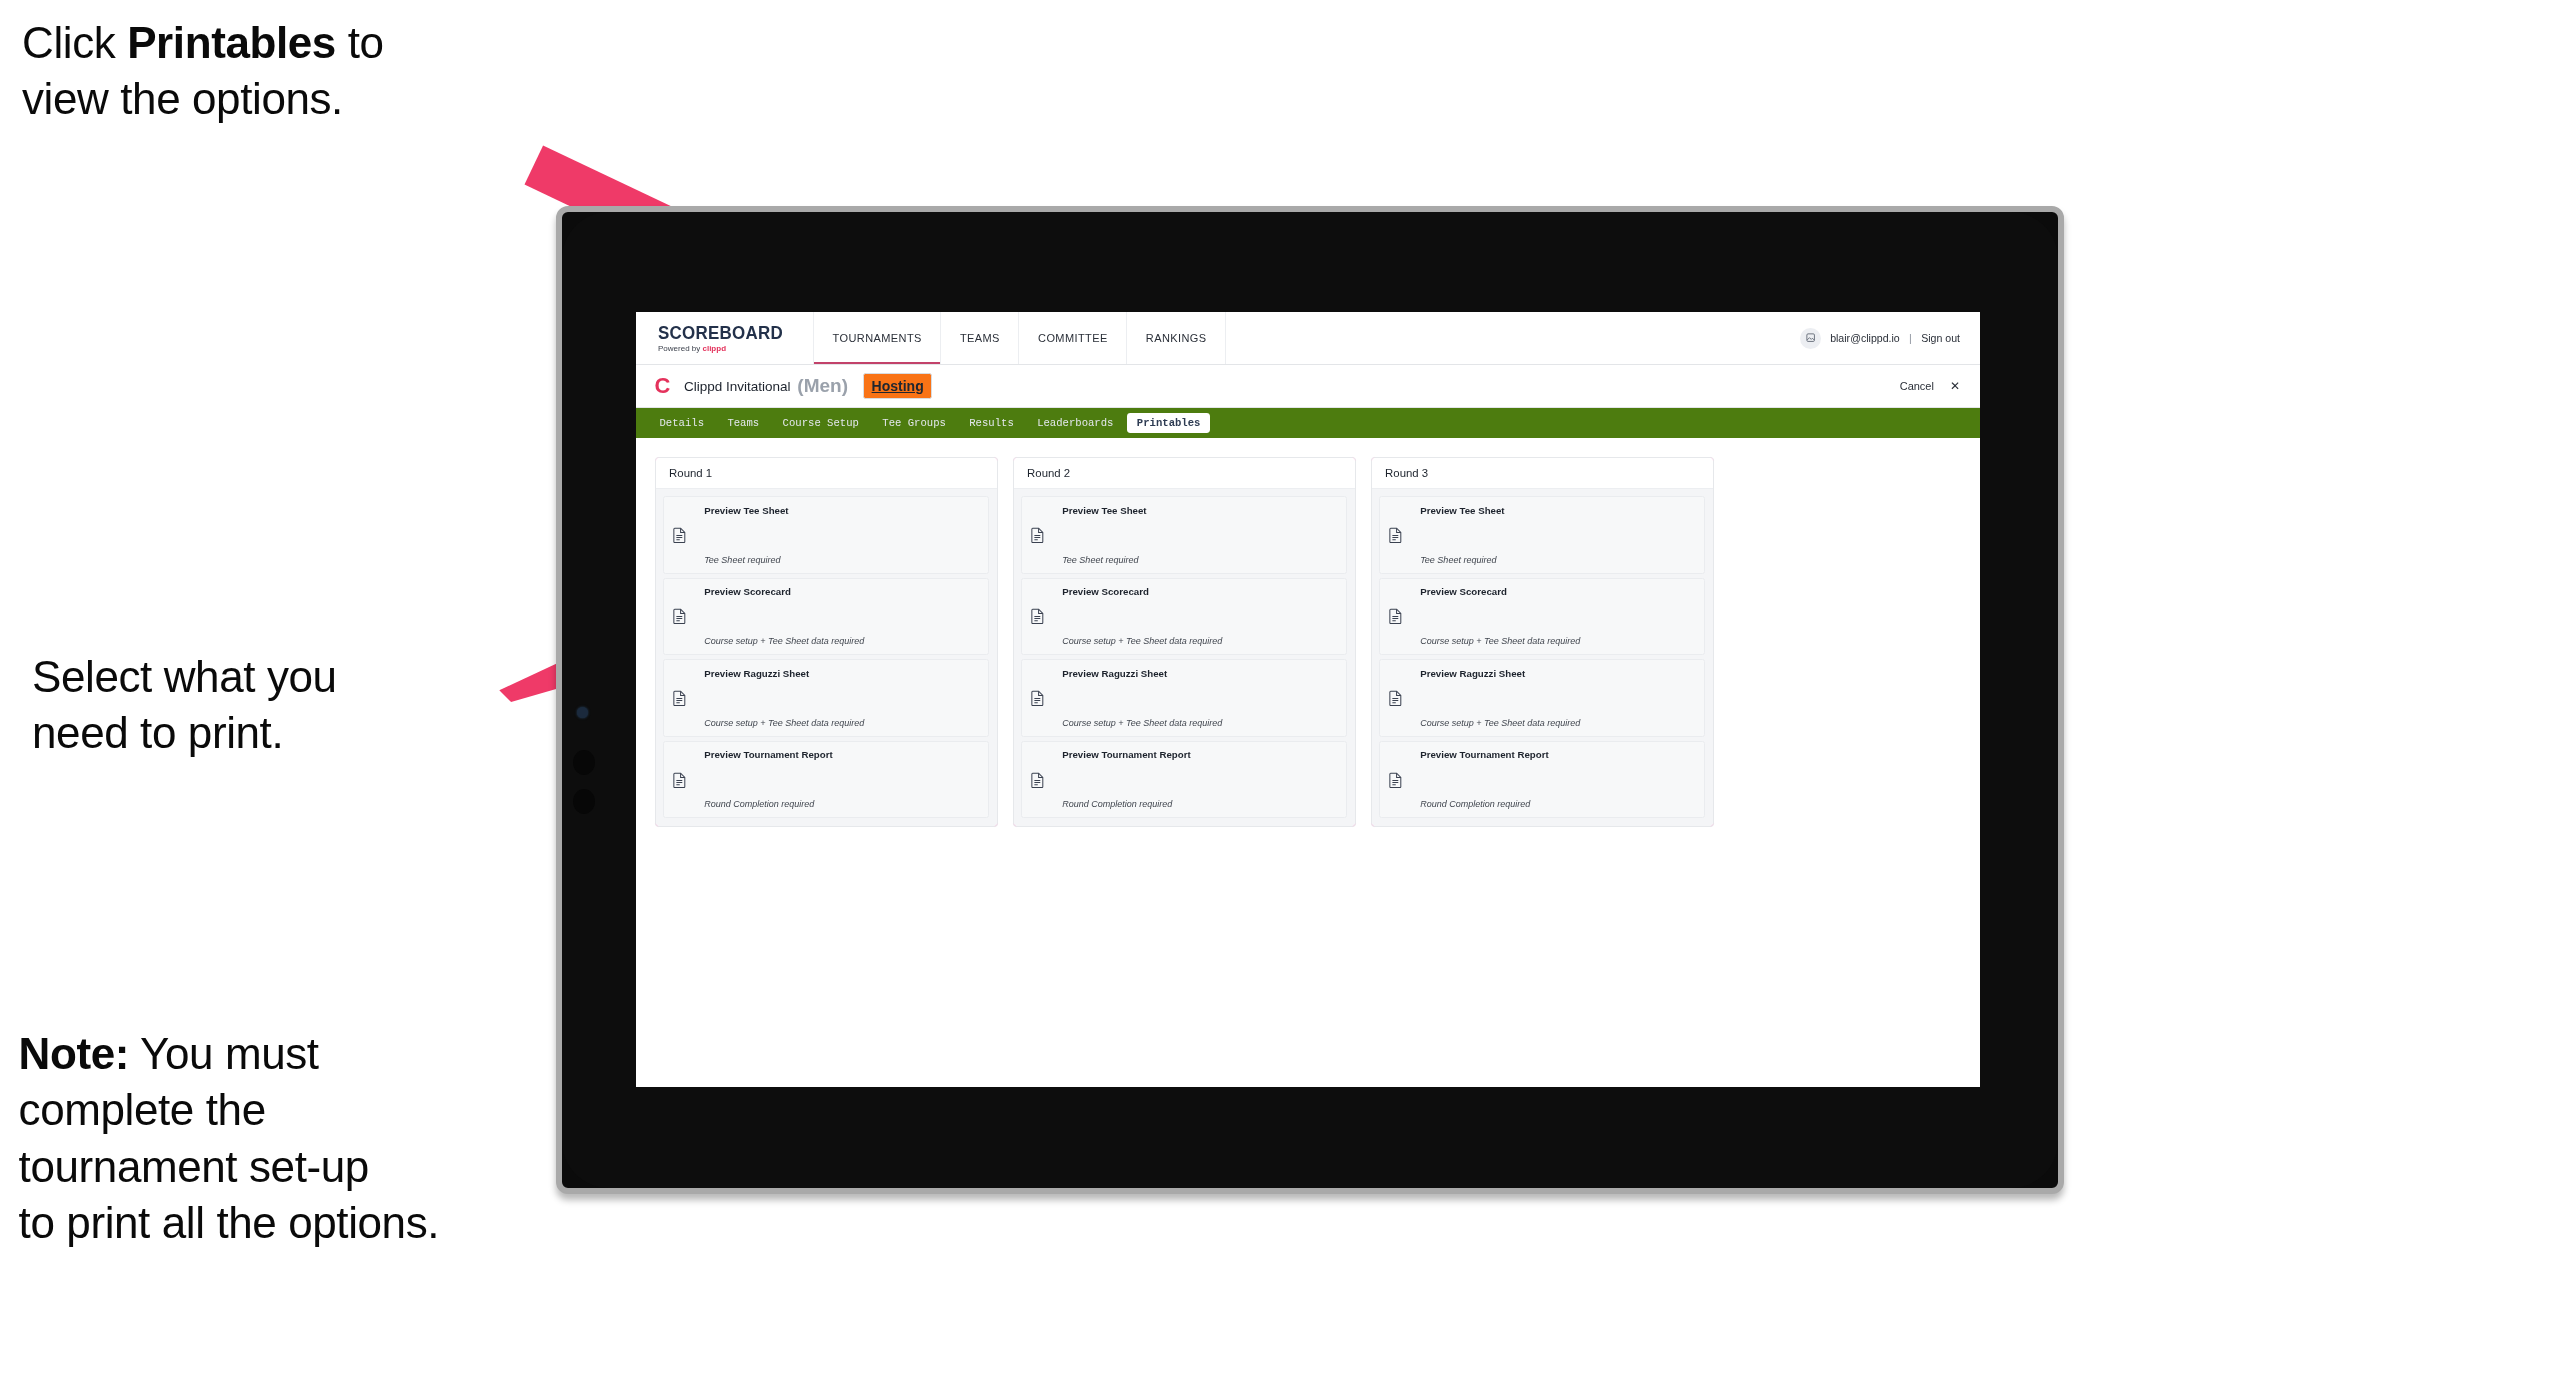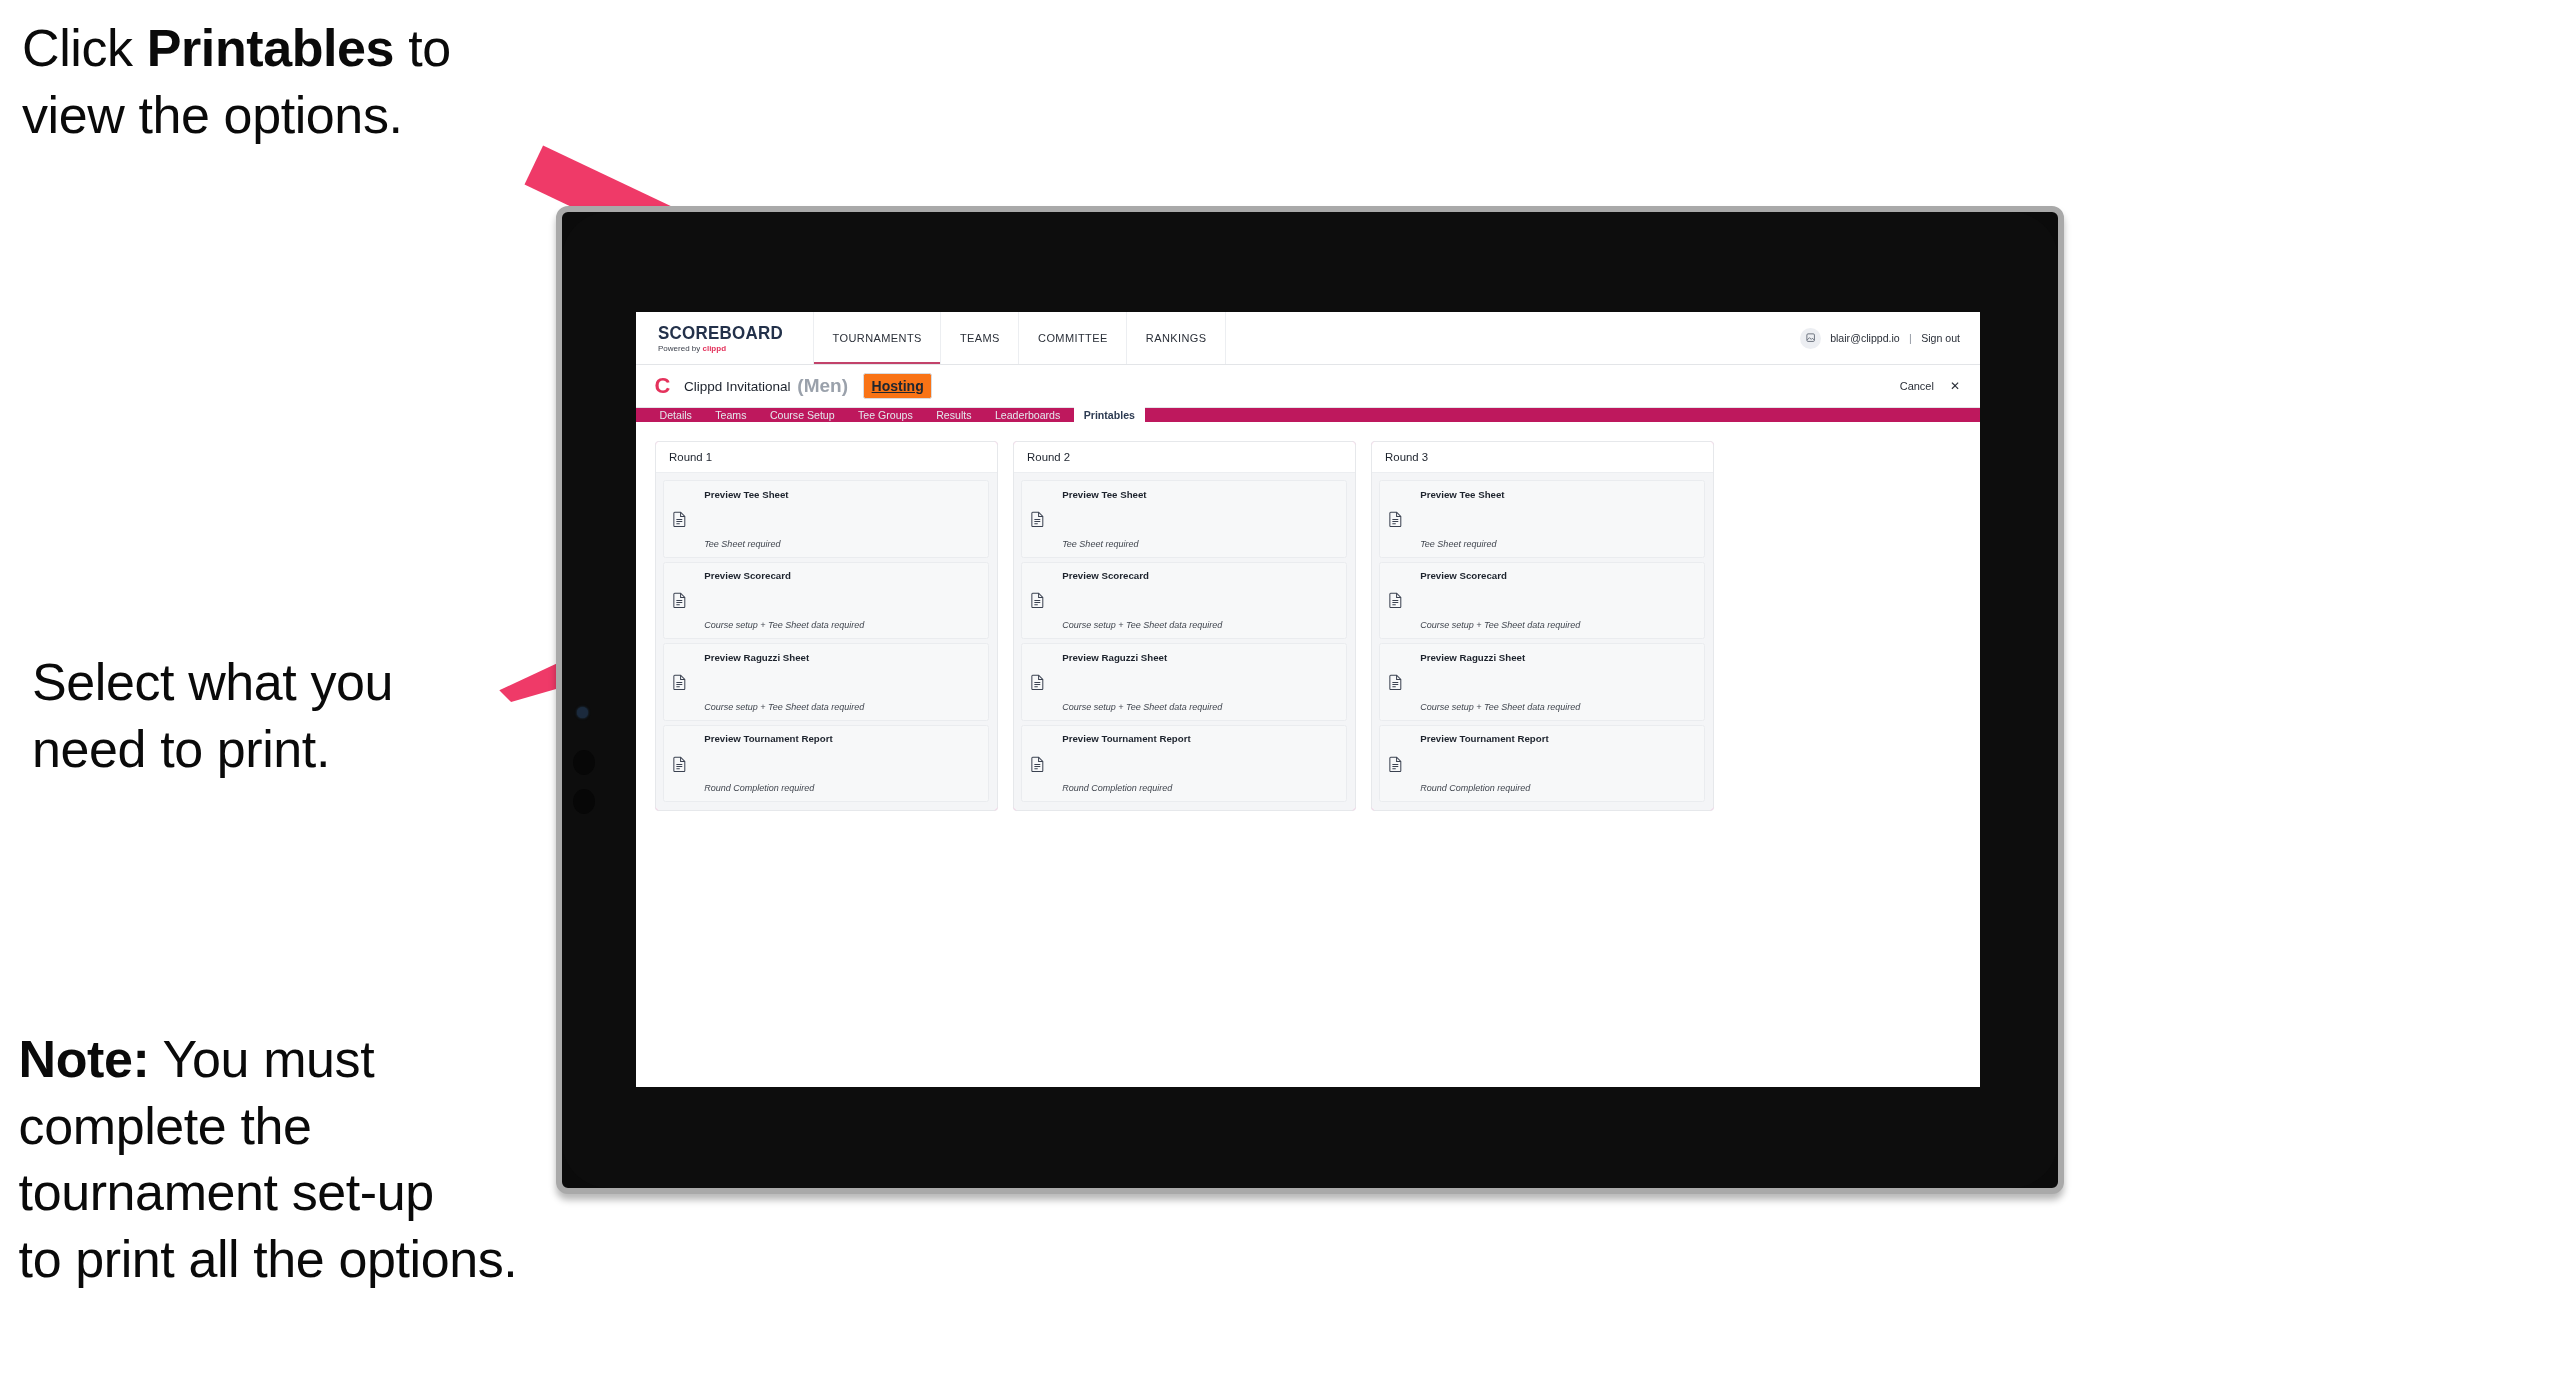--- a/index.html
+++ b/index.html
@@ -13,21 +13,21 @@
     position: relative;
     font-family: "Liberation Sans", sans-serif;
     overflow: hidden;
   }
 
   
   .annotation {
     position: absolute;
     color: #0a0a0a;
     font-family: "Liberation Sans", sans-serif;
-    font-size: 52px;
+    font-size: 44px;
     line-height: 1.28;
     letter-spacing: -0.4px;
     white-space: pre-line;
   }
   .annotation b { font-weight: 700; }
 
   #ann-1 { left: 22px;  top: 15px;  width: 643px; }
   #ann-2 { left: 32px;  top: 649px; width: 643px; }
   #ann-3 { left: 18.6px;  top: 1026px; width: 677px; }
 
@@ -207,26 +207,27 @@
     color: #2a2f38;
     display: flex;
     align-items: center;
     gap: 16px;
     cursor: pointer;
   }
   #tbar-cancel .x { font-size: 12px; }
 
   
   #tabstrip {
-    height: 14px;
-    background: #be185d;
+    height: 30px;
+    background: #4d7c0f;
     display: flex;
     align-items: center;
     padding-left: 13.5px;
     gap: 3.4px;
+    font-family: Liberation Mono, monospace;
   }
   .tab {
     font-size: 10.6px;
     color: #e4e8ee;
     padding: 4.2px 10px;
     border-radius: 3.4px;
     cursor: pointer;
     white-space: nowrap;
   }
   .tab.active {

